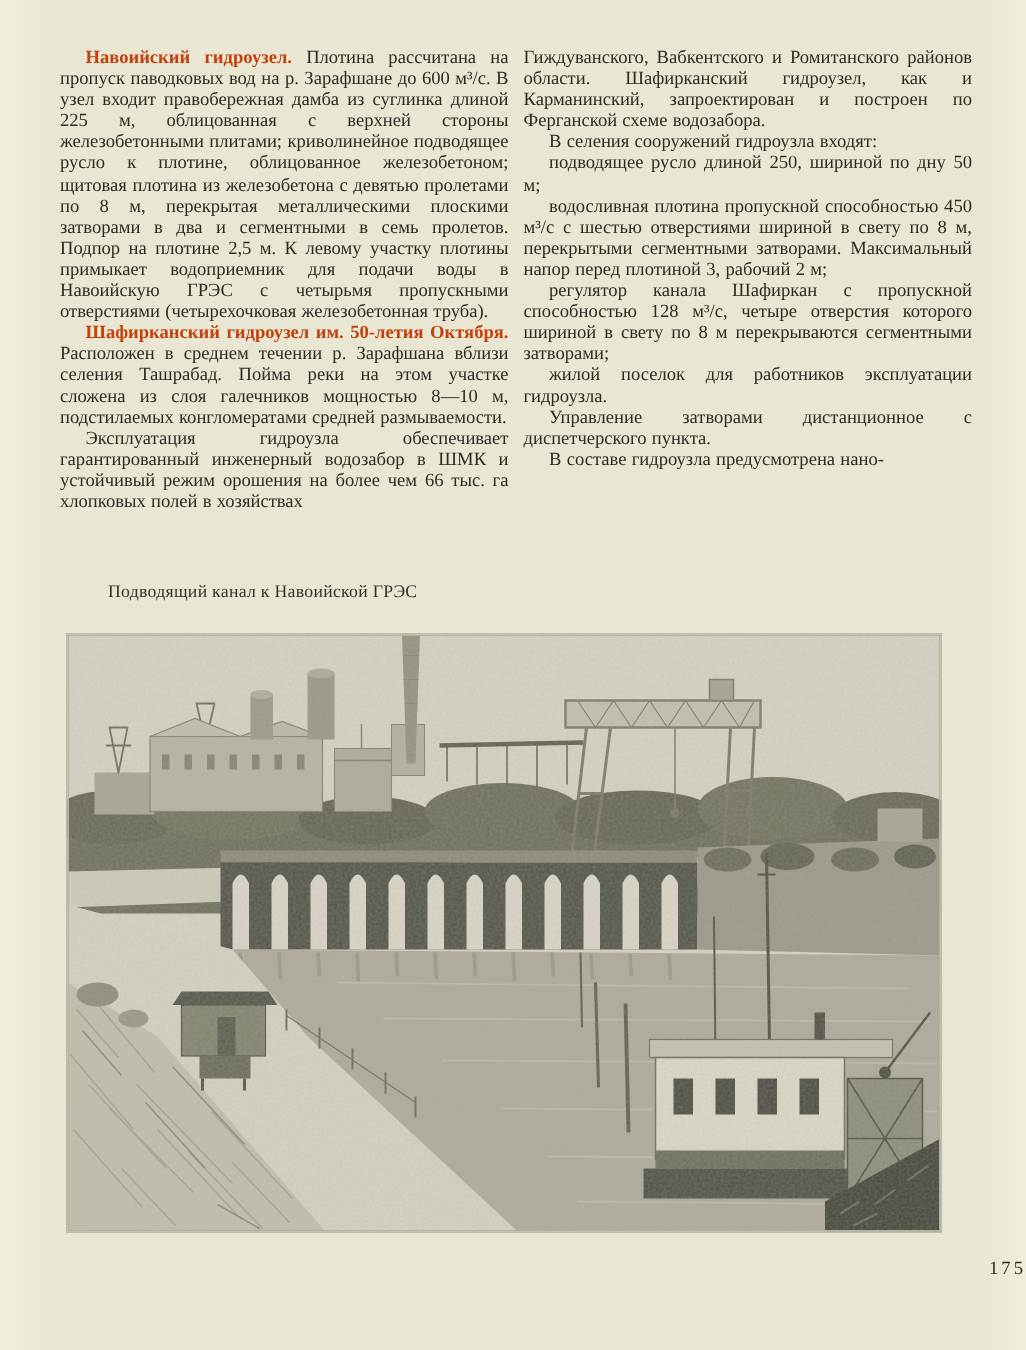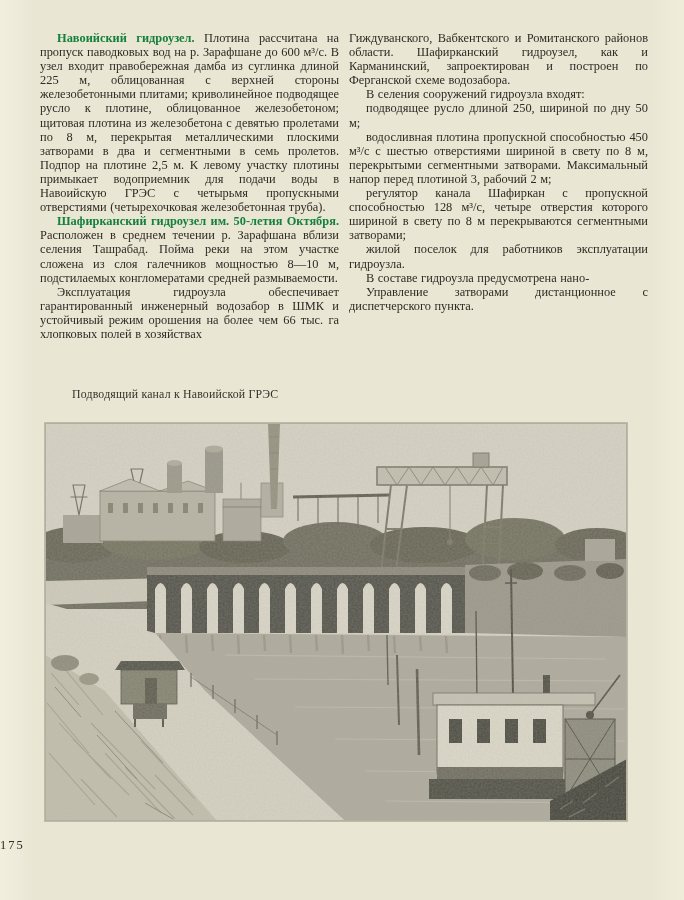--- a/index.html
+++ b/index.html
@@ -21,54 +21,54 @@
     font-size: 12.4px;
     line-height: 14.1px;
     text-align: justify;
     text-indent: 17px;
     color: #2f2b24;
     word-spacing: 0.4px;
     hyphens: auto;
     -webkit-hyphens: auto;
   }
   .col p.noindent { text-indent: 0; }
-  .lead { font-weight: bold; color: #15803d; }
+  .lead { font-weight: bold; color: #c2410c; }
   .caption {
     position: absolute; left: 72px; top: 387px;
     font-size: 11.8px; color: #35312a; letter-spacing: 0.2px;
   }
   .photo {
     position: absolute; left: 45px; top: 423px;
     width: 582px; height: 398px;
     outline: 1px solid #bdbaa9;
     background: #d7d4c6;
   }
   .page-number {
     position: absolute; top: 838px; left: 0; width: 684px;
-    text-align: left; font-size: 12.5px; letter-spacing: 2px; color: #2f2b24;
+    text-align: right; font-size: 12.5px; letter-spacing: 2px; color: #2f2b24;
   }
 </style>
 </head>
 <body>
 
 <div class="content">
   <div class="col">
     <p><span class="lead">Навоийский гидроузел.</span><span> Плотина рассчитана на пропуск паводковых вод на р. Зарафшане до 600 м³/с. В узел входит правобережная дамба из суглинка длиной 225 м, облицованная с верхней стороны железобетонными плитами; криволинейное подводящее русло к плотине, облицованное железобетоном; щитовая плотина из железобетона с девятью пролетами по 8 м, перекрытая металлическими плоскими затворами в два и сегментными в семь пролетов. Подпор на плотине 2,5 м. К левому участку плотины примыкает водоприемник для подачи воды в Навоийскую ГРЭС с четырьмя пропускными отверстиями (четырехочковая железобетонная труба).</span></p>
     <p><span class="lead">Шафирканский гидроузел им. 50-летия Октября.</span><span> Расположен в среднем течении р. Зарафшана вблизи селения Ташрабад. Пойма реки на этом участке сложена из слоя галечников мощностью 8—10 м, подстилаемых конгломератами средней размываемости.</span></p>
     <p>Эксплуатация гидроузла обеспечивает гарантированный инженерный водозабор в ШМК и устойчивый режим орошения на более чем 66 тыс. га хлопковых полей в хозяйствах</p>
   </div>
   <div class="col">
     <p class="noindent">Гиждуванского, Вабкентского и Ромитанского районов области. Шафирканский гидроузел, как и Карманинский, запроектирован и построен по Ферганской схеме водозабора.</p>
     <p>В селения сооружений гидроузла входят:</p>
     <p>подводящее русло длиной 250, шириной по дну 50 м;</p>
     <p>водосливная плотина пропускной способностью 450 м³/с с шестью отверстиями шириной в свету по 8 м, перекрытыми сегментными затворами. Максимальный напор перед плотиной 3, рабочий 2 м;</p>
     <p>регулятор канала Шафиркан с пропускной способностью 128 м³/с, четыре отверстия которого шириной в свету по 8 м перекрываются сегментными затворами;</p>
     <p>жилой поселок для работников эксплуатации гидроузла.</p>
+    <p>Управление затворами дистанционное с диспетчерского пункта.</p>
     <p>В составе гидроузла предусмотрена нано-</p>
-    <p>Управление затворами дистанционное с диспетчерского пункта.</p>
   </div>
 </div>
 
 <div class="caption">Подводящий канал к Навоийской ГРЭС</div>
 
 <div class="photo">
   <svg width="582" height="398" viewBox="0 0 582 398" xmlns="http://www.w3.org/2000/svg">
     <defs>
       <filter id="grain" x="0" y="0" width="100%" height="100%">
         <feTurbulence type="fractalNoise" baseFrequency="0.55" numOctaves="2" seed="7" result="t"></feTurbulence>

